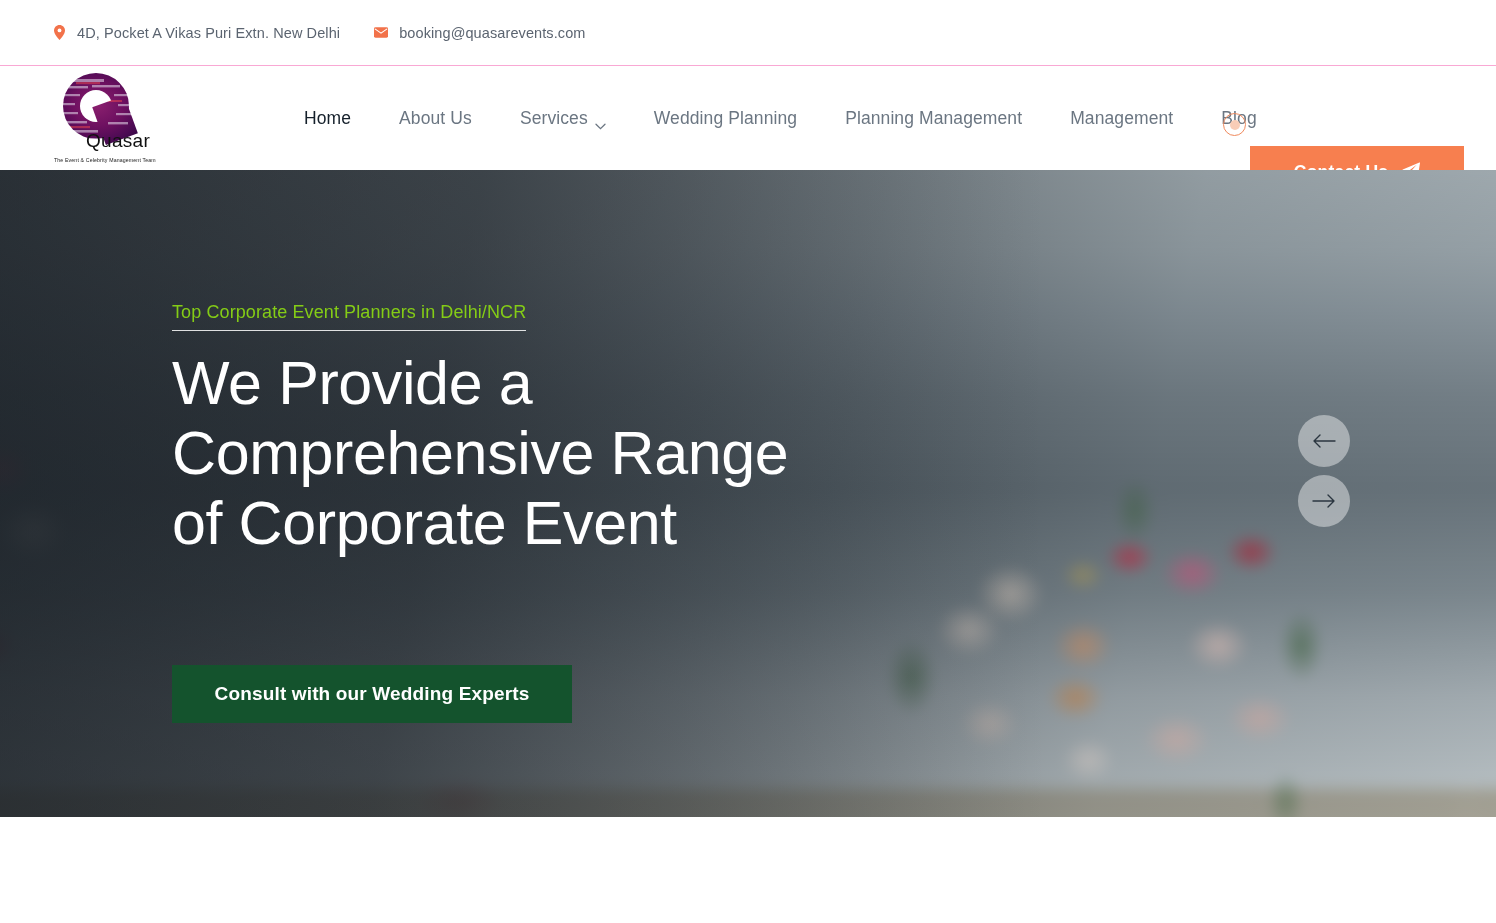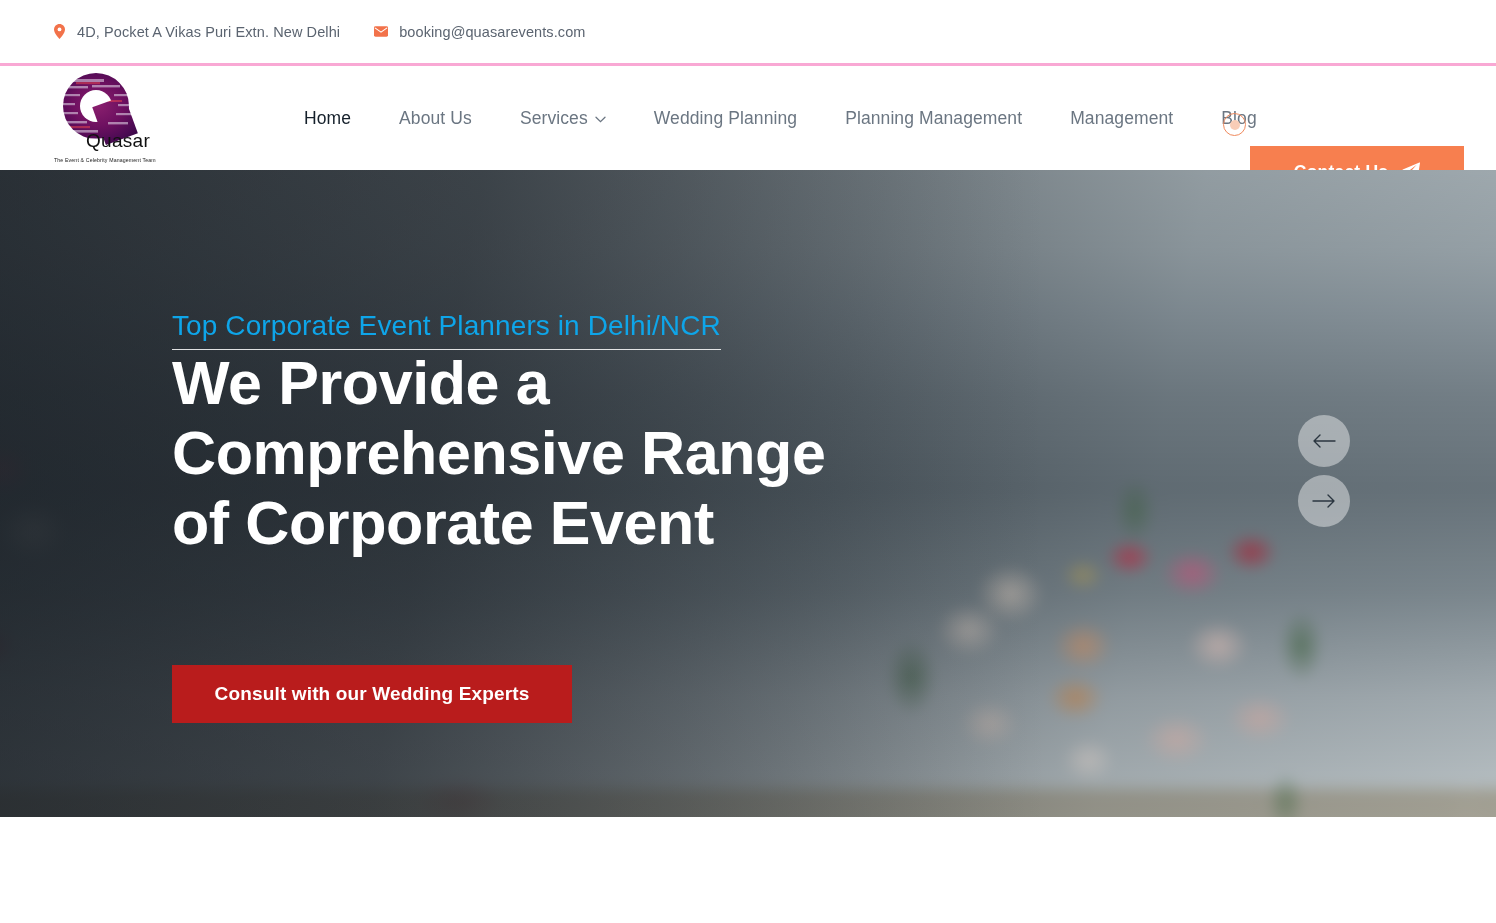--- a/index.html
+++ b/index.html
@@ -12,21 +12,21 @@
     font-family: "Liberation Sans", sans-serif;
     -webkit-font-smoothing: antialiased;
   }
 
   .page { position: relative; width: 1496px; height: 923px; background:#fff; }
 
   
   .topbar {
     height: 66px;
     background: #ffffff;
-    border-bottom: 3px solid #f9a8d4;
+    border-bottom: 1px solid #f9a8d4;
     display: flex;
     align-items: center;
     padding-left: 52px;
     gap: 34px;
   }
   .topbar-item {
     display: flex;
     align-items: center;
     gap: 11px;
     font-size: 14.5px;
@@ -62,21 +62,21 @@
   }
 
   .nav { display: flex; align-items: center; margin-left: 122px; gap: 0; }
   .nav-item {
     position: relative;
     font-size: 17.5px;
     color: #6b7682;
     padding: 0 24px;
     cursor: pointer;
     letter-spacing: .1px;
-    display: flex; align-items: center; gap: 7px;
+    display: flex; align-items: flex-end; gap: 7px;
     text-decoration: none;
     white-space: nowrap;
   }
   .nav-item.active { color: #15202b; font-weight: 400; }
   .nav-item.active .hl {
     position: absolute;
     left: 22px; right: 22px;
     bottom: -8px; height: 13px;
     background: #fbe9dd;
     z-index: -1;
@@ -167,40 +167,40 @@
     background: linear-gradient(100deg, rgba(28,34,40,.80) 0%, rgba(32,38,44,.72) 30%, rgba(40,48,54,.50) 55%, rgba(60,70,76,.30) 75%, rgba(80,90,96,.20) 100%);
   }
   .hero-shade-2 {
     position: absolute; inset: 0;
     background: linear-gradient(to right, rgba(20,26,32,.45) 0%, rgba(20,26,32,.18) 45%, rgba(20,26,32,0) 70%);
   }
 
   .hero-inner { position: absolute; left: 172px; top: 0; height: 100%; width: 820px; }
 
   .hero-sub {
-    position: absolute; top: 140px; left: 0;
-    font-size: 28px; color: #0ea5e9; letter-spacing: .1px;
+    position: absolute; top: 132px; left: 0;
+    font-size: 18px; color: #84cc16; letter-spacing: .1px;
     padding-bottom: 7px;
     border-bottom: 1px solid rgba(255,255,255,.85);
     display: inline-block;
     white-space: nowrap;
   }
   .hero-title {
     position: absolute; top: 178px; left: 0;
     font-size: 61px;
     line-height: 70px;
-    font-weight: 700;
+    font-weight: 400;
     color: #ffffff;
     letter-spacing: -.4px;
     width: 700px;
   }
   .hero-btn {
     position: absolute; top: 495px; left: 0;
     width: 400px; height: 58px;
-    background: #b91c1c;
+    background: #14532d;
     color: #ffffff;
     font-size: 19px;
     font-weight: 700;
     border: none;
     cursor: pointer;
     letter-spacing: .15px;
     font-family: "Liberation Sans", sans-serif;
   }
 
   

